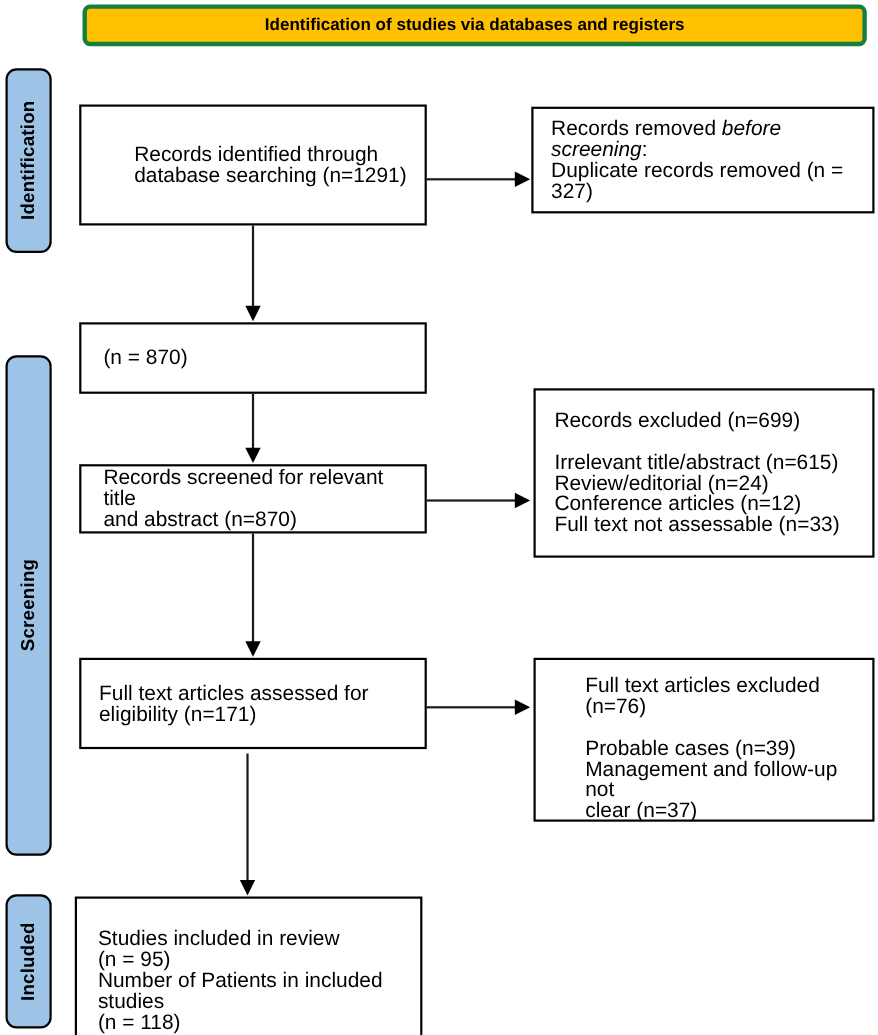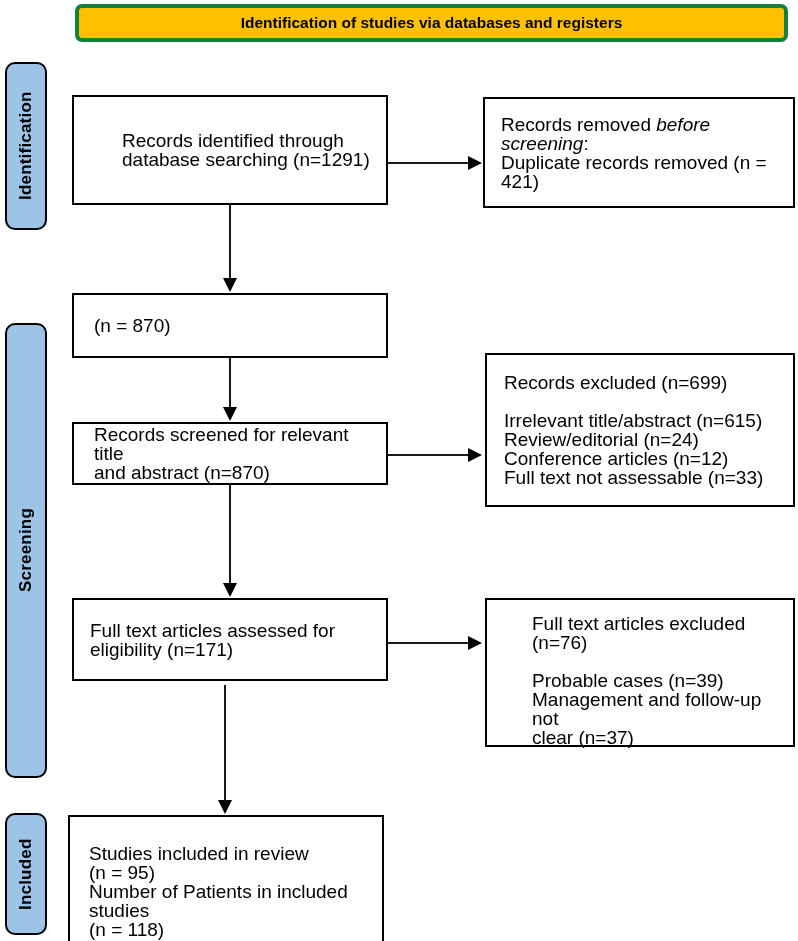--- a/index.html
+++ b/index.html
@@ -58,21 +58,21 @@
     background: #ffffff;
     border: 2.5px solid #000;
     display: flex;
     flex-direction: column;
     justify-content: center;
     font-size: 19px;
     line-height: 19px;
     color: #000;
   }
   #box-records-identified { left: 72px;  top: 95px;  width: 316px; height: 110px; padding-left: 48px; padding-right: 8px; }
-  #box-records-removed    { left: 483px; top: 97px;  width: 312px; height: 111px; padding-left: 16px; padding-right: 6px; }
+  #box-records-removed    { left: 483px; top: 97px;  width: 312px; height: 97px; padding-left: 16px; padding-right: 6px; }
   #box-records-screened   { left: 72px;  top: 293px; width: 316px; height: 65px;  padding-left: 20px; padding-right: 8px; }
   #box-records-excluded   { left: 485px; top: 353px; width: 310px; height: 154px; padding-left: 17px; padding-right: 6px; }
   #box-title-abstract     { left: 72px;  top: 422px; width: 316px; height: 63px;  padding-left: 20px; padding-right: 8px; }
   #box-fulltext-assessed  { left: 72px;  top: 598px; width: 316px; height: 83px;  padding-left: 16px; padding-right: 8px; }
   #box-fulltext-excluded  { left: 485px; top: 598px; width: 310px; height: 149px; padding-left: 45px; padding-right: 6px; justify-content: flex-start; padding-top: 14px; }
   #box-studies-included   { left: 68px;  top: 815px; width: 316px; height: 152px; padding-left: 19px; padding-right: 8px; }
 
   
   .varrow {
     position: absolute;
@@ -127,21 +127,21 @@
 
   <div class="box" id="box-records-identified">
     <div>
         <div class="line">Records identified through</div>
         <div class="line">database searching (n=1291)</div>
       </div>
   </div>
 
   <div class="box" id="box-records-removed">
     <div class="line"><span>Records removed </span><i>before screening</i><span>:</span></div>
-    <div class="line">Duplicate records removed (n = 421)</div>
+    <div class="line">Duplicate records removed (n = 327)</div>
   </div>
 
   <div class="box" id="box-records-screened">
     <div>
         <div class="line">(n = 870)</div>
       </div>
   </div>
 
   <div class="box" id="box-records-excluded">
     <div>

